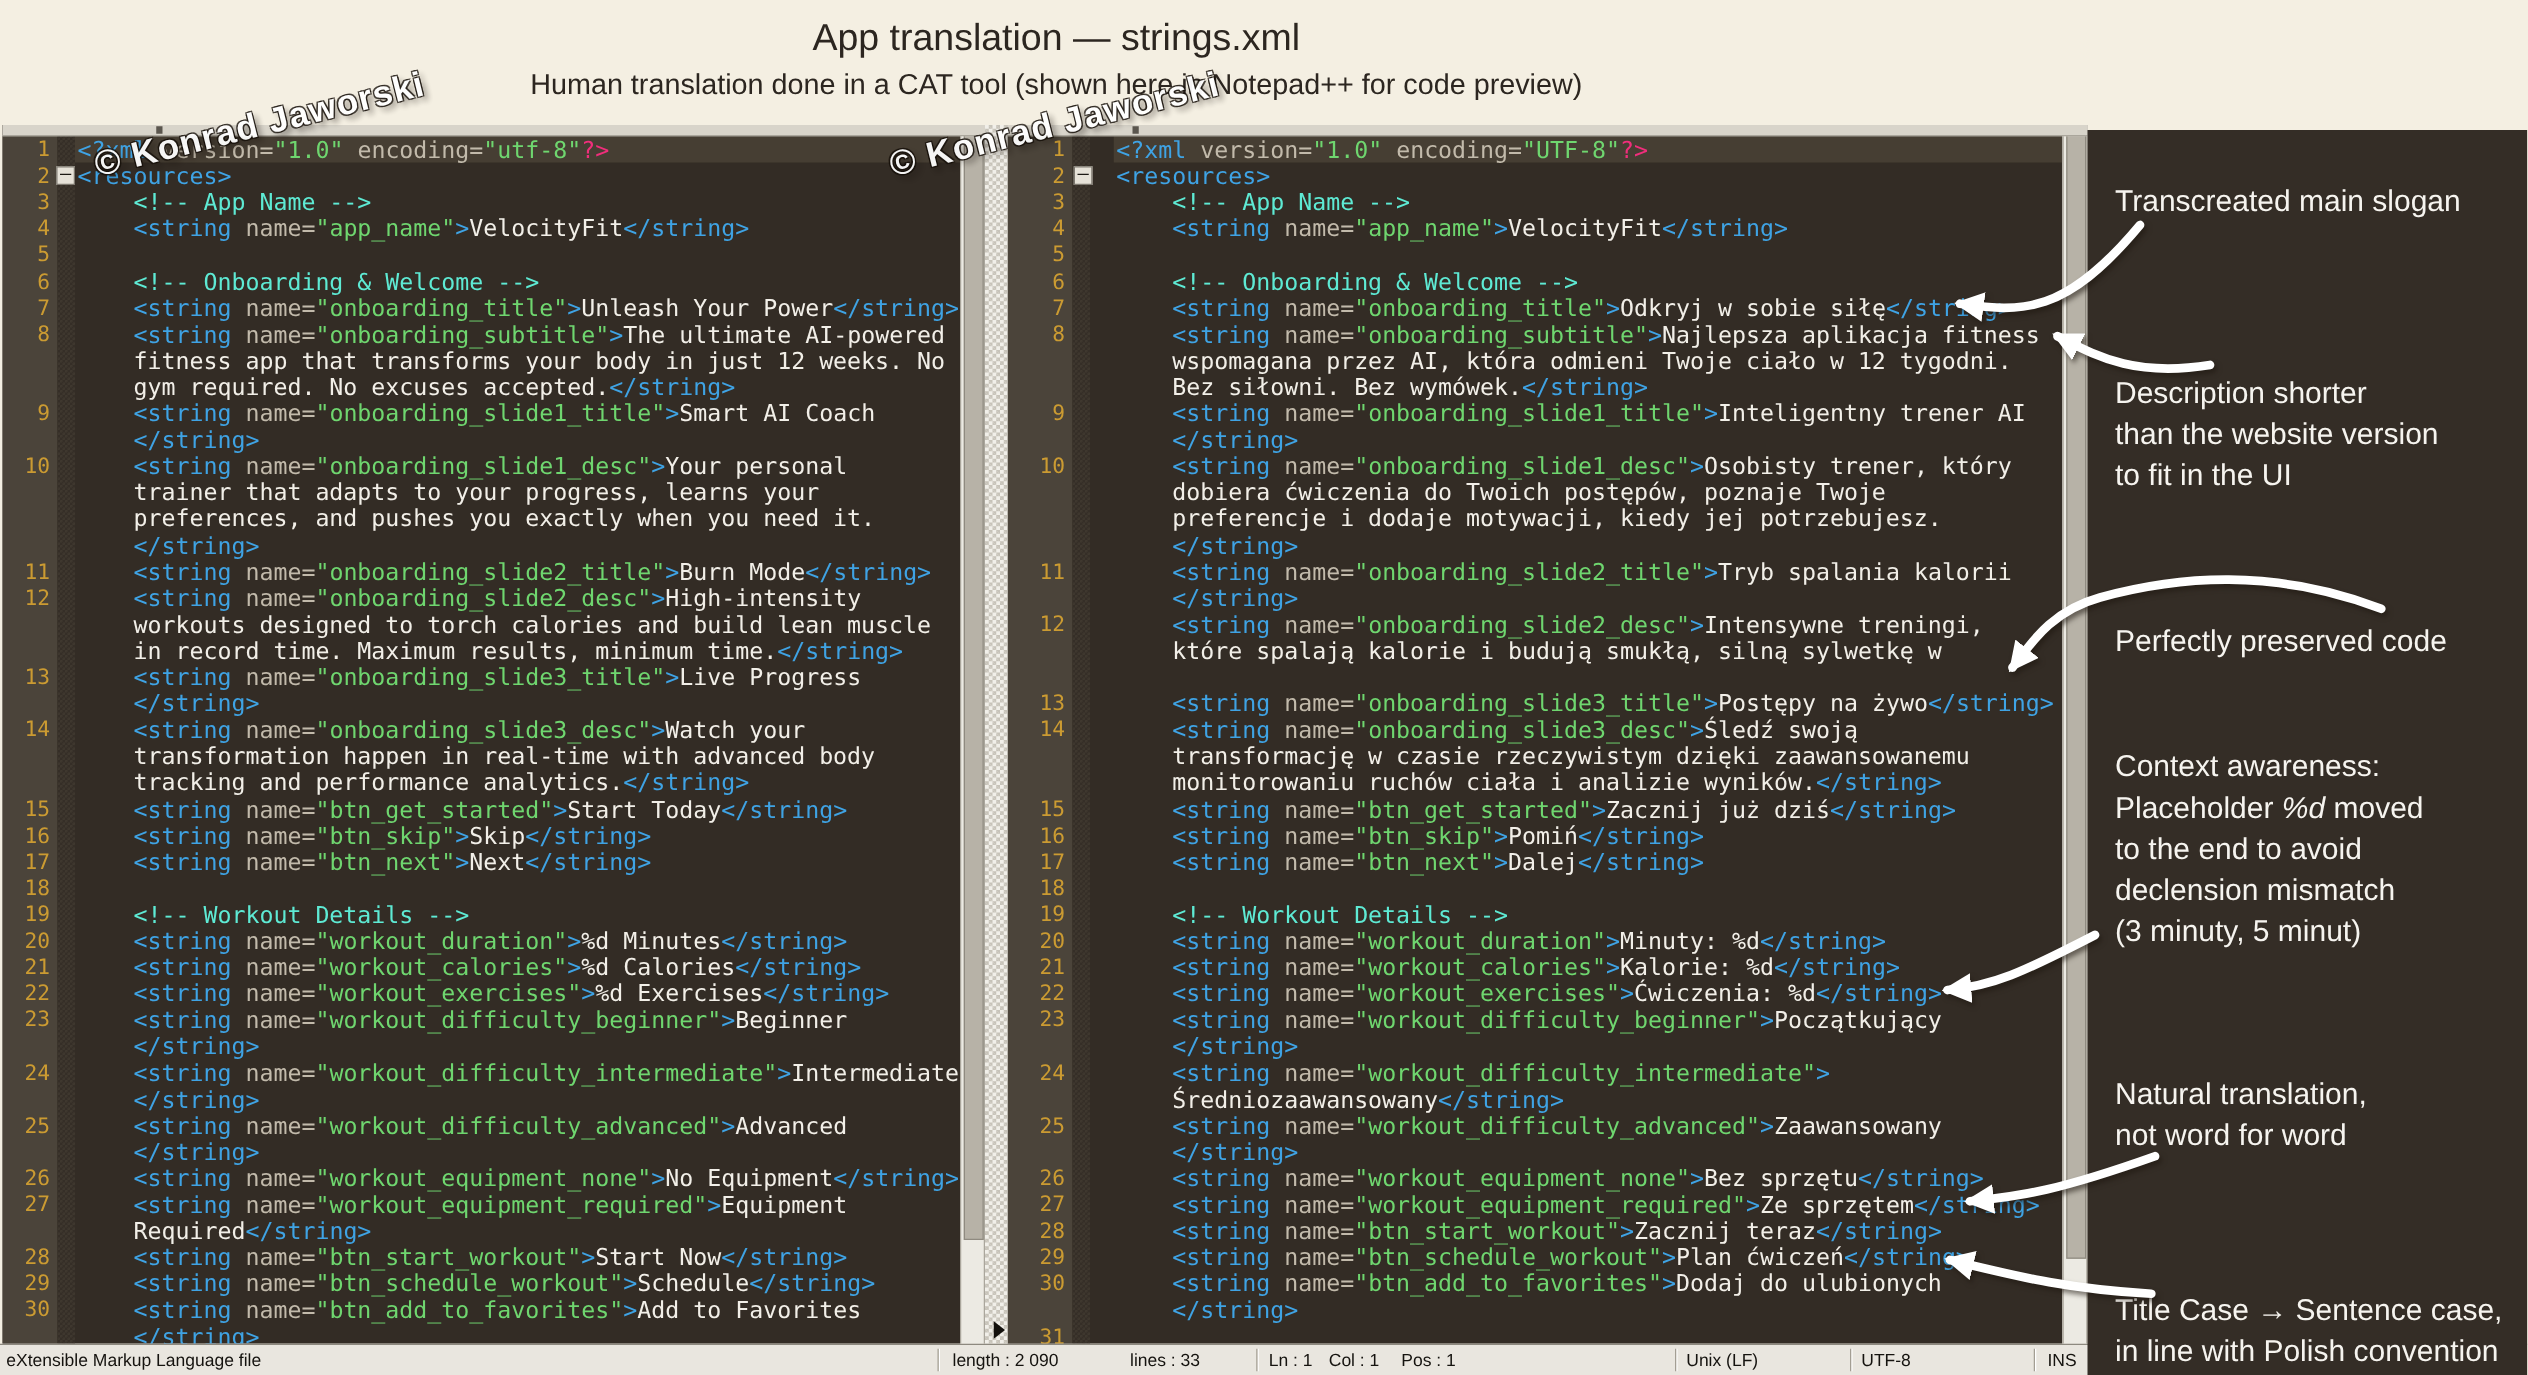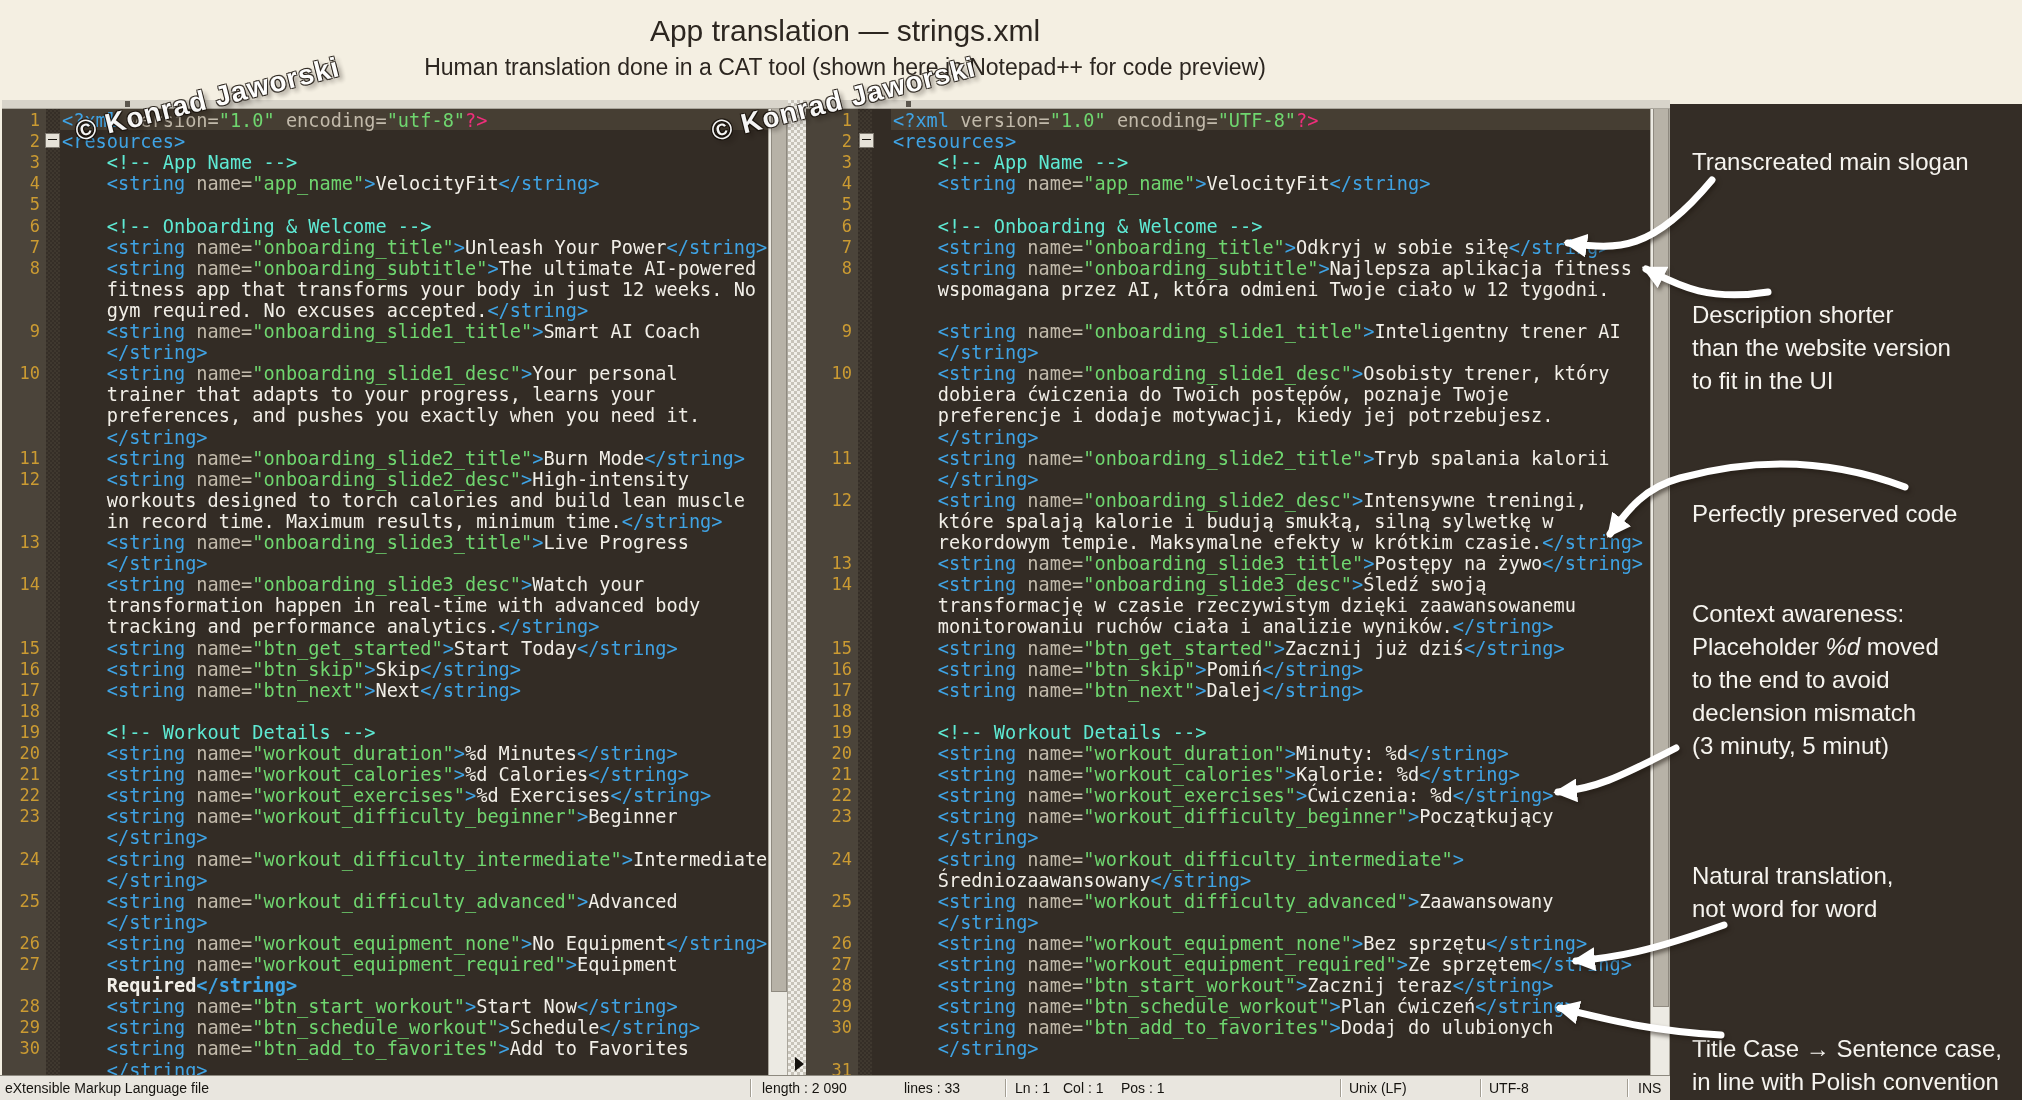--- a/index.html
+++ b/index.html
@@ -138,21 +138,21 @@
       <span class="ln" style="left: 0px; top: 748.5px; width: 38px;">24</span>
       <div class="cl" style="left: 60px; top: 748.5px;"><span class="tk-b">    &lt;string</span><span class="tk-g"> name=</span><span class="tk-s">"workout_difficulty_intermediate"</span><span class="tk-b">&gt;</span><span class="tk-w">Intermediate</span></div>
       <div class="cl" style="left: 60px; top: 769.6px;"><span class="tk-b">    &lt;/string&gt;</span></div>
       <span class="ln" style="left: 0px; top: 790.7px; width: 38px;">25</span>
       <div class="cl" style="left: 60px; top: 790.7px;"><span class="tk-b">    &lt;string</span><span class="tk-g"> name=</span><span class="tk-s">"workout_difficulty_advanced"</span><span class="tk-b">&gt;</span><span class="tk-w">Advanced</span></div>
       <div class="cl" style="left: 60px; top: 811.8px;"><span class="tk-b">    &lt;/string&gt;</span></div>
       <span class="ln" style="left: 0px; top: 832.9px; width: 38px;">26</span>
       <div class="cl" style="left: 60px; top: 832.9px;"><span class="tk-b">    &lt;string</span><span class="tk-g"> name=</span><span class="tk-s">"workout_equipment_none"</span><span class="tk-b">&gt;</span><span class="tk-w">No Equipment</span><span class="tk-b">&lt;/string&gt;</span></div>
       <span class="ln" style="left: 0px; top: 854px; width: 38px;">27</span>
       <div class="cl" style="left: 60px; top: 854px;"><span class="tk-b">    &lt;string</span><span class="tk-g"> name=</span><span class="tk-s">"workout_equipment_required"</span><span class="tk-b">&gt;</span><span class="tk-w">Equipment</span></div>
-      <div class="cl" style="left: 60px; top: 875.1px; font-weight: bold;"><span class="tk-w">    Required</span><span class="tk-b">&lt;/string&gt;</span></div>
+      <div class="cl" style="left: 60px; top: 875.1px;"><span class="tk-w">    Required</span><span class="tk-b">&lt;/string&gt;</span></div>
       <span class="ln" style="left: 0px; top: 896.2px; width: 38px;">28</span>
       <div class="cl" style="left: 60px; top: 896.2px;"><span class="tk-b">    &lt;string</span><span class="tk-g"> name=</span><span class="tk-s">"btn_start_workout"</span><span class="tk-b">&gt;</span><span class="tk-w">Start Now</span><span class="tk-b">&lt;/string&gt;</span></div>
       <span class="ln" style="left: 0px; top: 917.3px; width: 38px;">29</span>
       <div class="cl" style="left: 60px; top: 917.3px;"><span class="tk-b">    &lt;string</span><span class="tk-g"> name=</span><span class="tk-s">"btn_schedule_workout"</span><span class="tk-b">&gt;</span><span class="tk-w">Schedule</span><span class="tk-b">&lt;/string&gt;</span></div>
       <span class="ln" style="left: 0px; top: 938.4px; width: 38px;">30</span>
       <div class="cl" style="left: 60px; top: 938.4px;"><span class="tk-b">    &lt;string</span><span class="tk-g"> name=</span><span class="tk-s">"btn_add_to_favorites"</span><span class="tk-b">&gt;</span><span class="tk-w">Add to Favorites</span></div>
       <div class="cl" style="left: 60px; top: 959.5px;"><span class="tk-b">    &lt;/string&gt;</span></div>
     </div>
 
   <div class="pane" id="pane-right">
@@ -171,35 +171,35 @@
       <span class="ln" style="left: 0px; top: 73.3px; width: 46px;">4</span>
       <div class="cl" style="left: 87px; top: 73.3px;"><span class="tk-b">    &lt;string</span><span class="tk-g"> name=</span><span class="tk-s">"app_name"</span><span class="tk-b">&gt;</span><span class="tk-w">VelocityFit</span><span class="tk-b">&lt;/string&gt;</span></div>
       <span class="ln" style="left: 0px; top: 94.4px; width: 46px;">5</span>
       <span class="ln" style="left: 0px; top: 115.5px; width: 46px;">6</span>
       <div class="cl" style="left: 87px; top: 115.5px;"><span class="tk-c">    &lt;!-- Onboarding &amp; Welcome --&gt;</span></div>
       <span class="ln" style="left: 0px; top: 136.6px; width: 46px;">7</span>
       <div class="cl" style="left: 87px; top: 136.6px;"><span class="tk-b">    &lt;string</span><span class="tk-g"> name=</span><span class="tk-s">"onboarding_title"</span><span class="tk-b">&gt;</span><span class="tk-w">Odkryj w sobie siłę</span><span class="tk-b">&lt;/string&gt;</span></div>
       <span class="ln" style="left: 0px; top: 157.7px; width: 46px;">8</span>
       <div class="cl" style="left: 87px; top: 157.7px;"><span class="tk-b">    &lt;string</span><span class="tk-g"> name=</span><span class="tk-s">"onboarding_subtitle"</span><span class="tk-b">&gt;</span><span class="tk-w">Najlepsza aplikacja fitness</span></div>
       <div class="cl" style="left: 87px; top: 178.8px;"><span class="tk-w">    wspomagana przez AI, która odmieni Twoje ciało w 12 tygodni.</span></div>
+      <div class="cl" style="left: 87px; top: 199.9px;"><span class="tk-w">    Bez siłowni. Bez wymówek.</span><span class="tk-b">&lt;/string&gt;</span></div>
       <span class="ln" style="left: 0px; top: 221px; width: 46px;">9</span>
       <div class="cl" style="left: 87px; top: 221px;"><span class="tk-b">    &lt;string</span><span class="tk-g"> name=</span><span class="tk-s">"onboarding_slide1_title"</span><span class="tk-b">&gt;</span><span class="tk-w">Inteligentny trener AI</span></div>
       <div class="cl" style="left: 87px; top: 242.1px;"><span class="tk-b">    &lt;/string&gt;</span></div>
       <span class="ln" style="left: 0px; top: 263.2px; width: 46px;">10</span>
       <div class="cl" style="left: 87px; top: 263.2px;"><span class="tk-b">    &lt;string</span><span class="tk-g"> name=</span><span class="tk-s">"onboarding_slide1_desc"</span><span class="tk-b">&gt;</span><span class="tk-w">Osobisty trener, który</span></div>
       <div class="cl" style="left: 87px; top: 284.3px;"><span class="tk-w">    dobiera ćwiczenia do Twoich postępów, poznaje Twoje</span></div>
       <div class="cl" style="left: 87px; top: 305.4px;"><span class="tk-w">    preferencje i dodaje motywacji, kiedy jej potrzebujesz.</span></div>
       <div class="cl" style="left: 87px; top: 326.5px;"><span class="tk-b">    &lt;/string&gt;</span></div>
       <span class="ln" style="left: 0px; top: 347.6px; width: 46px;">11</span>
       <div class="cl" style="left: 87px; top: 347.6px;"><span class="tk-b">    &lt;string</span><span class="tk-g"> name=</span><span class="tk-s">"onboarding_slide2_title"</span><span class="tk-b">&gt;</span><span class="tk-w">Tryb spalania kalorii</span></div>
       <div class="cl" style="left: 87px; top: 368.7px;"><span class="tk-b">    &lt;/string&gt;</span></div>
       <span class="ln" style="left: 0px; top: 389.8px; width: 46px;">12</span>
       <div class="cl" style="left: 87px; top: 389.8px;"><span class="tk-b">    &lt;string</span><span class="tk-g"> name=</span><span class="tk-s">"onboarding_slide2_desc"</span><span class="tk-b">&gt;</span><span class="tk-w">Intensywne treningi,</span></div>
       <div class="cl" style="left: 87px; top: 410.9px;"><span class="tk-w">    które spalają kalorie i budują smukłą, silną sylwetkę w</span></div>
-      <div class="cl" style="left: 87px; top: 432px;"><span class="tk-w">    rekordowym tempie. Maksymalne efekty w krótkim czasie.</span><span class="tk-b">&lt;/string&gt;</span></div>
       <span class="ln" style="left: 0px; top: 453.1px; width: 46px;">13</span>
       <div class="cl" style="left: 87px; top: 453.1px;"><span class="tk-b">    &lt;string</span><span class="tk-g"> name=</span><span class="tk-s">"onboarding_slide3_title"</span><span class="tk-b">&gt;</span><span class="tk-w">Postępy na żywo</span><span class="tk-b">&lt;/string&gt;</span></div>
       <span class="ln" style="left: 0px; top: 474.2px; width: 46px;">14</span>
       <div class="cl" style="left: 87px; top: 474.2px;"><span class="tk-b">    &lt;string</span><span class="tk-g"> name=</span><span class="tk-s">"onboarding_slide3_desc"</span><span class="tk-b">&gt;</span><span class="tk-w">Śledź swoją</span></div>
       <div class="cl" style="left: 87px; top: 495.3px;"><span class="tk-w">    transformację w czasie rzeczywistym dzięki zaawansowanemu</span></div>
       <div class="cl" style="left: 87px; top: 516.4px;"><span class="tk-w">    monitorowaniu ruchów ciała i analizie wyników.</span><span class="tk-b">&lt;/string&gt;</span></div>
       <span class="ln" style="left: 0px; top: 537.5px; width: 46px;">15</span>
       <div class="cl" style="left: 87px; top: 537.5px;"><span class="tk-b">    &lt;string</span><span class="tk-g"> name=</span><span class="tk-s">"btn_get_started"</span><span class="tk-b">&gt;</span><span class="tk-w">Zacznij już dziś</span><span class="tk-b">&lt;/string&gt;</span></div>
       <span class="ln" style="left: 0px; top: 558.6px; width: 46px;">16</span>
       <div class="cl" style="left: 87px; top: 558.6px;"><span class="tk-b">    &lt;string</span><span class="tk-g"> name=</span><span class="tk-s">"btn_skip"</span><span class="tk-b">&gt;</span><span class="tk-w">Pomiń</span><span class="tk-b">&lt;/string&gt;</span></div>

